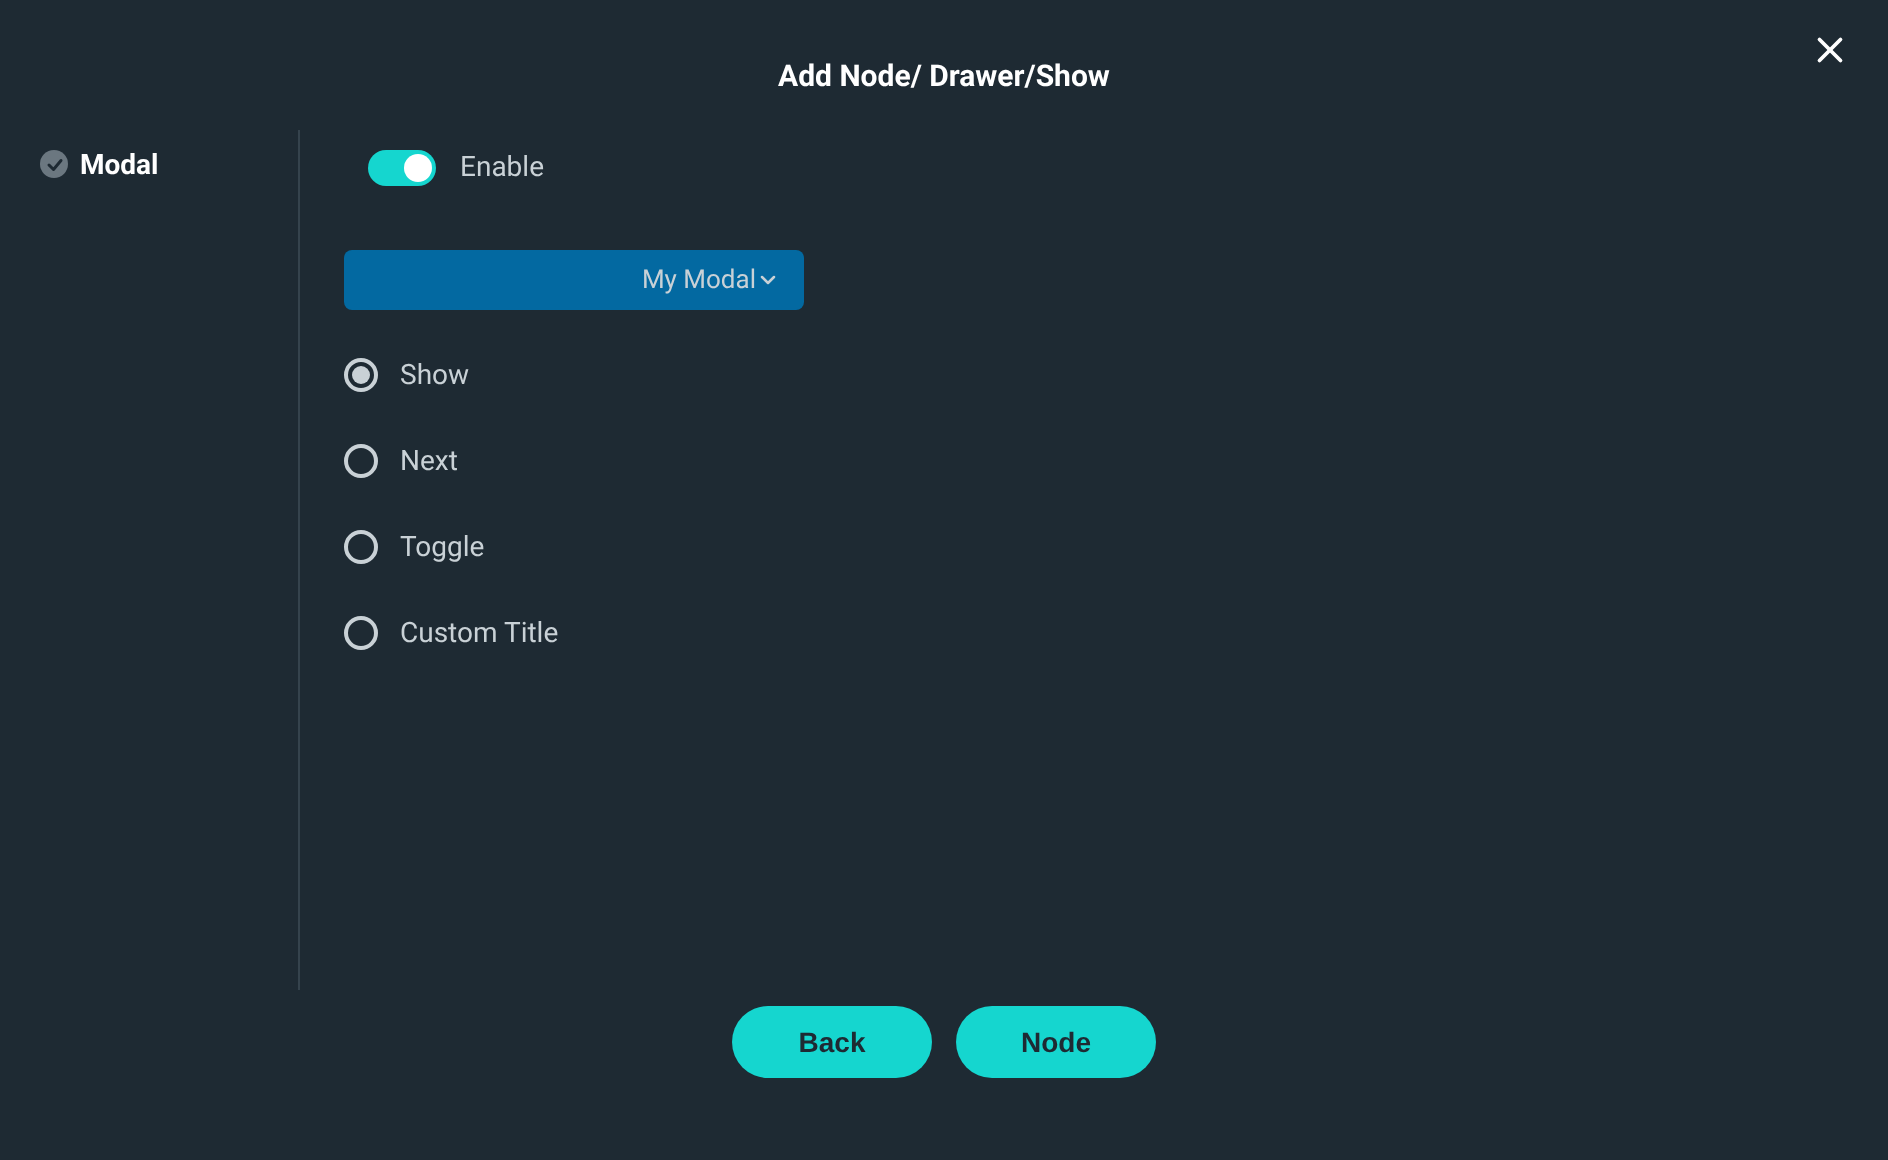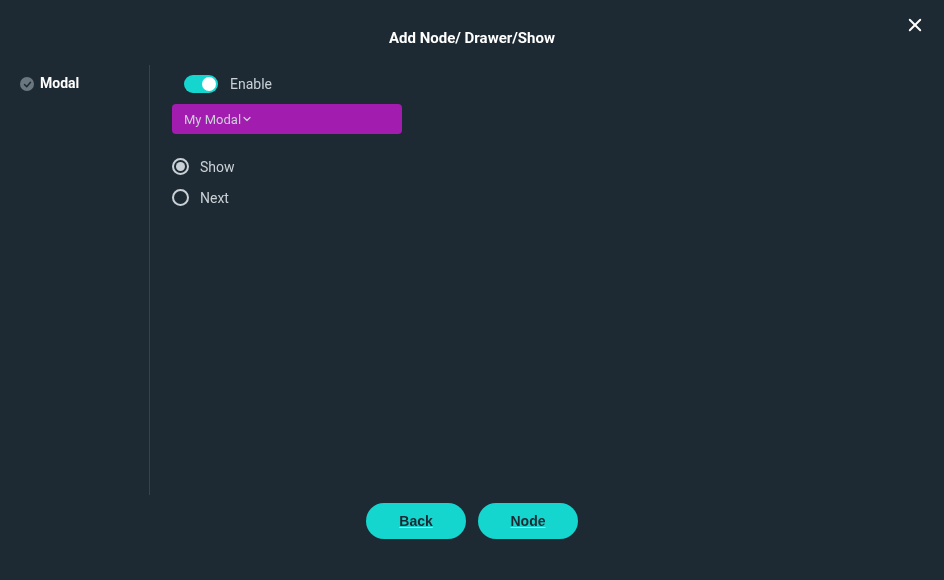--- a/index.html
+++ b/index.html
@@ -42,21 +42,21 @@
       height: 430px;
     }
     .sidebar {
       width: 150px;
       padding-left: 20px;
       padding-top: 10px;
       border-right: 1px solid #35434d;
     }
     .sidebar-item {
       display: flex;
-      align-items: flex-end;
+      align-items: flex-start;
       gap: 6px;
       cursor: pointer;
     }
     .check-circle {
       width: 14px;
       height: 14px;
       border-radius: 50%;
       background: #6b7780;
       display: flex;
       align-items: center;
@@ -74,21 +74,21 @@
     }
     .content {
       flex: 1;
       padding-left: 22px;
       padding-top: 10px;
     }
     .toggle-row {
       display: flex;
       align-items: center;
       gap: 12px;
-      margin-bottom: 11px;
+      margin-bottom: 32px;
       padding-left: 12px;
     }
     .toggle {
       position: relative;
       width: 34px;
       height: 18px;
       border-radius: 9px;
       background: #15d6cf;
       cursor: pointer;
     }
@@ -100,45 +100,45 @@
       height: 14px;
       border-radius: 50%;
       background: #ffffff;
     }
     .toggle-label {
       font-size: 14px;
       color: #c9d1d6;
     }
     .select {
       width: 230px;
-      background: #a21caf;
+      background: #0369a1;
       border-radius: 4px;
       height: 30px;
       display: flex;
       align-items: center;
-      justify-content: flex-start;
+      justify-content: flex-end;
       padding: 0 12px;
       cursor: pointer;
       margin-bottom: 24px;
     }
     .select-value {
       font-size: 13px;
       color: #c9d1d6;
     }
     .chevron {
       color: #c9d1d6;
     }
     .chevron svg {
       width: 12px;
       height: 12px;
     }
     .radio-group {
       display: flex;
       flex-direction: column;
-      gap: 14px;
+      gap: 26px;
     }
     .radio-item {
       display: flex;
       align-items: center;
       gap: 11px;
       cursor: pointer;
     }
     .radio-outer {
       width: 17px;
       height: 17px;
@@ -170,21 +170,20 @@
       font-size: 10px;
       color: #99a3ab;
       font-weight: 600;
       margin-left: 2px;
     }
     .footer {
       display: flex;
       justify-content: center;
       gap: 12px;
       padding-top: 8px;
-      text-decoration: underline;
     }
     .btn {
       width: 100px;
       height: 36px;
       border-radius: 18px;
       background: #15d6cf;
       border: none;
       font-size: 14px;
       font-weight: 600;
       color: #1e2a33;
@@ -248,22 +247,30 @@
           <span class="radio-inner"></span>
         </span>
         <span class="radio-label">Show</span>
       </div>
 
       <div class="radio-item">
         <span class="radio-outer"></span>
         <span class="radio-label">Next</span>
       </div>
 
-
-
+      <div class="radio-item">
+        <span class="radio-outer"></span>
+        <span class="radio-label">Toggle</span>
+      </div>
+
+
+      <div class="radio-item">
+        <span class="radio-outer"></span>
+        <span class="radio-label">Custom Title</span>
+      </div>
 
     </div>
 
   </div>
 </div>
 
 <div class="footer">
   <button class="btn">Back</button>
   <button class="btn">Node</button>
 </div>

